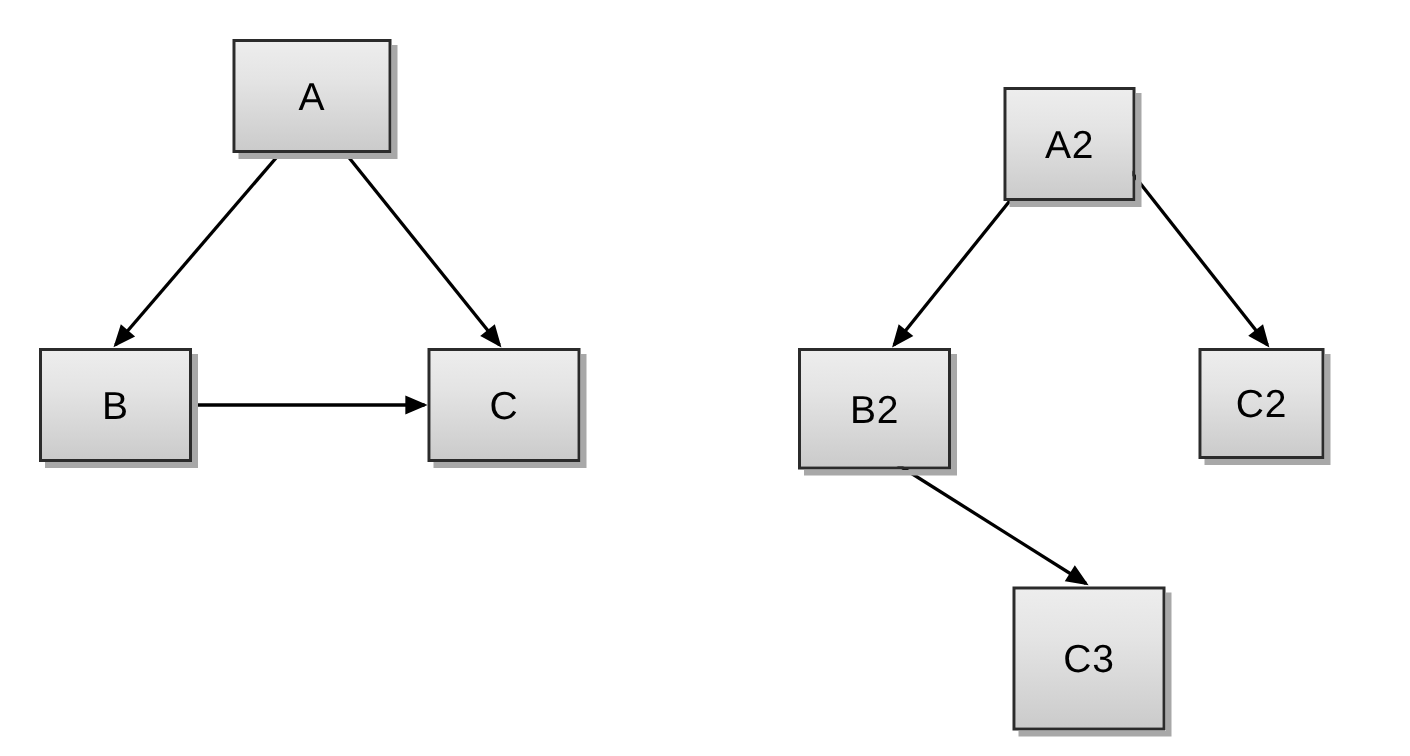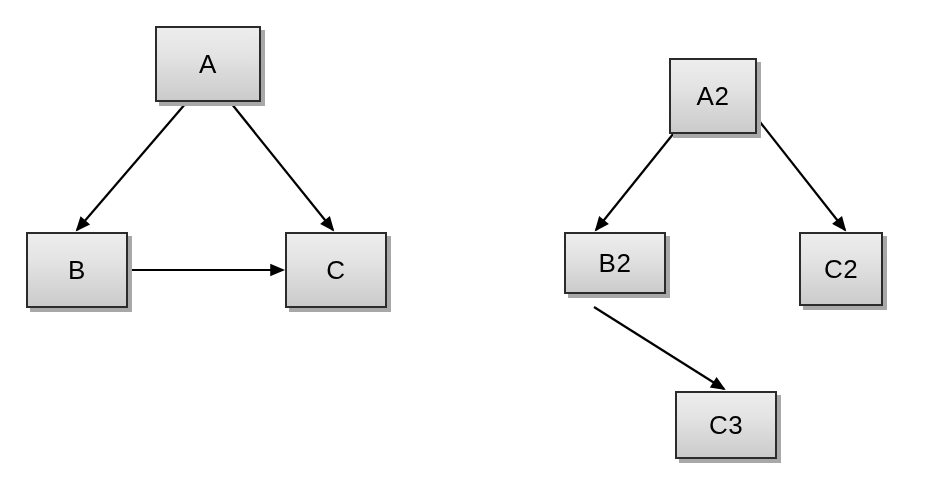--- a/index.html
+++ b/index.html
@@ -86,24 +86,24 @@
       </div>
       <div class="node" style="left: 26px; top: 232px; width: 102px; height: 76px; border-color: rgb(43, 43, 43); box-shadow: rgb(168, 168, 168) 4px 4px 0px 0px;">
         <span class="node-label">B</span>
       </div>
       <div class="node" style="left: 285px; top: 232px; width: 102px; height: 76px; border-color: rgb(43, 43, 43); box-shadow: rgb(168, 168, 168) 4px 4px 0px 0px;">
         <span class="node-label">C</span>
       </div>
       <div class="node" style="left: 669px; top: 26px; width: 88px; height: 76px; border-color: rgb(43, 43, 43); box-shadow: rgb(168, 168, 168) 4px 4px 0px 0px; margin-top: 32px;">
         <span class="node-label">A2</span>
       </div>
-      <div class="node" style="left: 564px; top: 232px; width: 102px; height: 62px; border-color: rgb(43, 43, 43); box-shadow: rgb(168, 168, 168) 4px 4px 0px 0px;">
+      <div class="node" style="left: 532px; top: 232px; width: 102px; height: 81px; border-color: rgb(43, 43, 43); box-shadow: rgb(168, 168, 168) 4px 4px 0px 0px;">
         <span class="node-label">B2</span>
       </div>
       <div class="node" style="left: 799px; top: 232px; width: 84px; height: 74px; border-color: rgb(43, 43, 43); box-shadow: rgb(168, 168, 168) 4px 4px 0px 0px;">
         <span class="node-label">C2</span>
       </div>
-      <div class="node" style="left: 675px; top: 391px; width: 102px; height: 68px; border-color: rgb(43, 43, 43); box-shadow: rgb(168, 168, 168) 4px 4px 0px 0px;">
+      <div class="node" style="left: 675px; top: 391px; width: 102px; height: 96px; border-color: rgb(43, 43, 43); box-shadow: rgb(168, 168, 168) 4px 4px 0px 0px;">
         <span class="node-label">C3</span>
       </div>
     </div>
 
 </div>
 
 </body></html>

